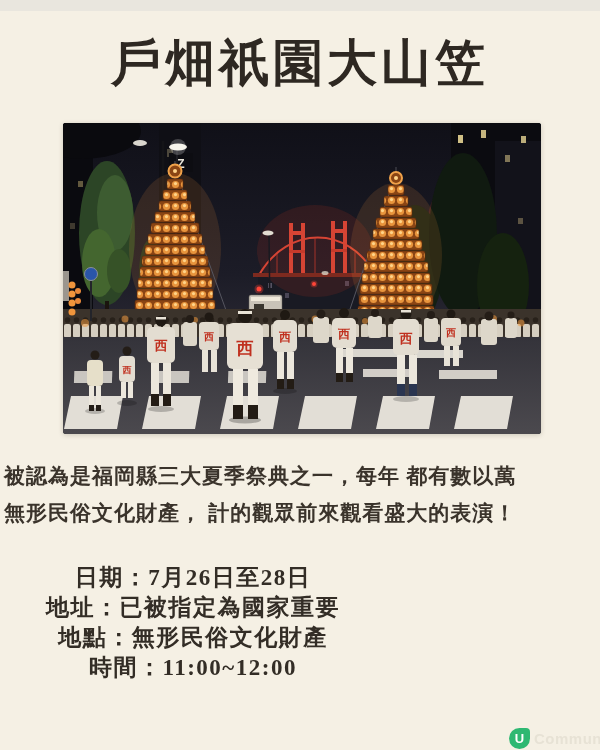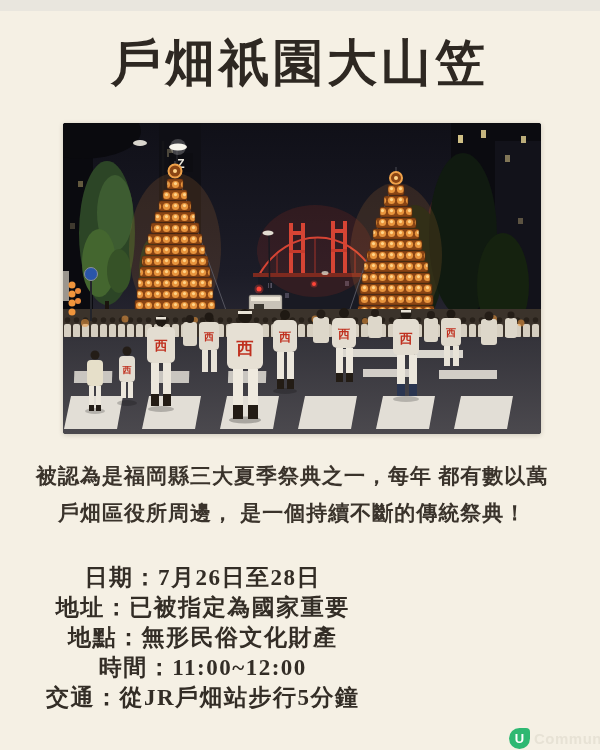--- a/index.html
+++ b/index.html
@@ -13,22 +13,22 @@
     text-align:center;font-size:50px;line-height:1.2;font-weight:700;
     color:#2e2822;letter-spacing:4px;
   }
   .photo{
     position:absolute;left:63px;top:112px;width:478px;height:311px;
     border-radius:3px;overflow:hidden;background:#14151d;
     box-shadow:0 1px 5px rgba(60,50,30,.22);
   }
   .photo svg{display:block;}
   .desc{
-    position:absolute;top:447px;left:10px;width:564px;
-    text-align:center;font-size:21px;font-weight:700;line-height:37px;
+    position:absolute;top:447px;left:4px;width:564px;
+    font-size:21px;font-weight:700;line-height:37px;
     color:#3a332b;letter-spacing:1px;
   }
   .desc p{margin:0;}
   .details{
     position:absolute;top:552px;left:46px;
     font-size:23px;font-weight:700;line-height:30px;
     color:#332d26;letter-spacing:1.5px;text-align:center;
   }
   .details .row{white-space:nowrap;}
   .brand{
@@ -344,29 +344,28 @@
         <rect x="378" y="195" width="20" height="28" rx="4" fill="#e0dacd"></rect>
         <text class="svg-west" x="388" y="213" font-size="10" text-anchor="middle">西</text>
         <rect x="381" y="223" width="6" height="20" fill="#e8e3d7"></rect>
         <rect x="390" y="223" width="6" height="20" fill="#e8e3d7"></rect>
       </g>
     </svg>
   </div>
 
   <div class="desc">
     <p>被認為是福岡縣三大夏季祭典之一，每年 都有數以萬</p>
-    <p>戶畑區役所周邊， 是一個持續不斷的傳統祭典！</p>
+    <p>無形民俗文化財產， 計的觀眾前來觀看盛大的表演！</p>
   </div>
 
   <div class="details">
     <div class="row"><span>日期</span><span>：</span><span>7月26日至28日</span></div>
     <div class="row"><span>地址</span><span>：</span><span>已被指定為國家重要</span></div>
     <div class="row"><span>地點</span><span>：</span><span>無形民俗文化財產</span></div>
     <div class="row"><span>時間</span><span>：</span><span>11:00~12:00</span></div>
-    <div class="row"><span>交通</span><span>：</span><span>從JR戶畑站步行5分鐘</span></div>
   </div>
 
   <div class="brand">
     <span class="badge">
         <span>U</span>
       </span>
     <span class="brand-text">Community</span>
   </div>
 
 </div>

